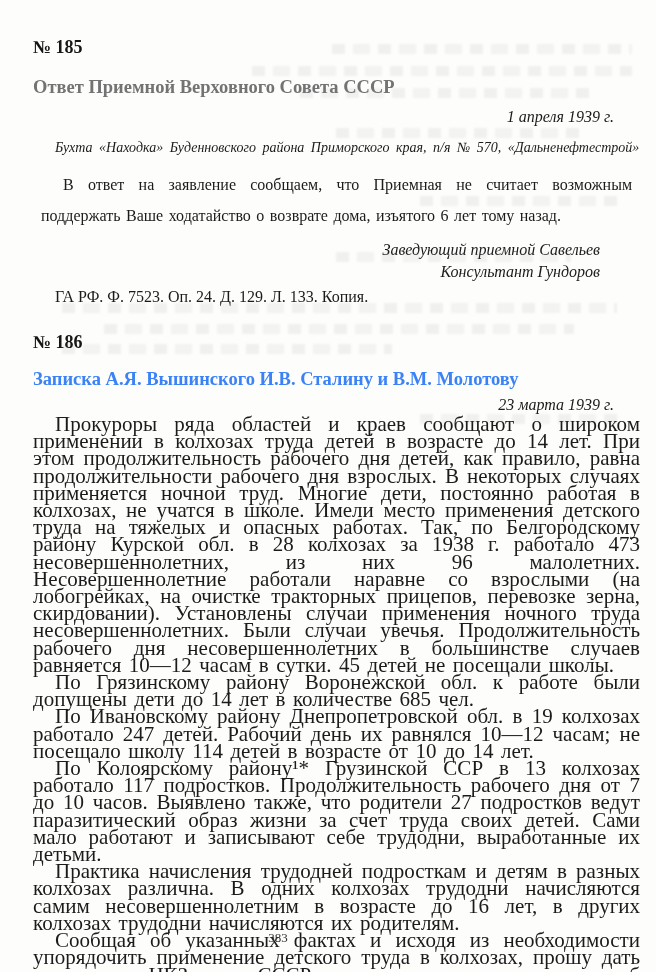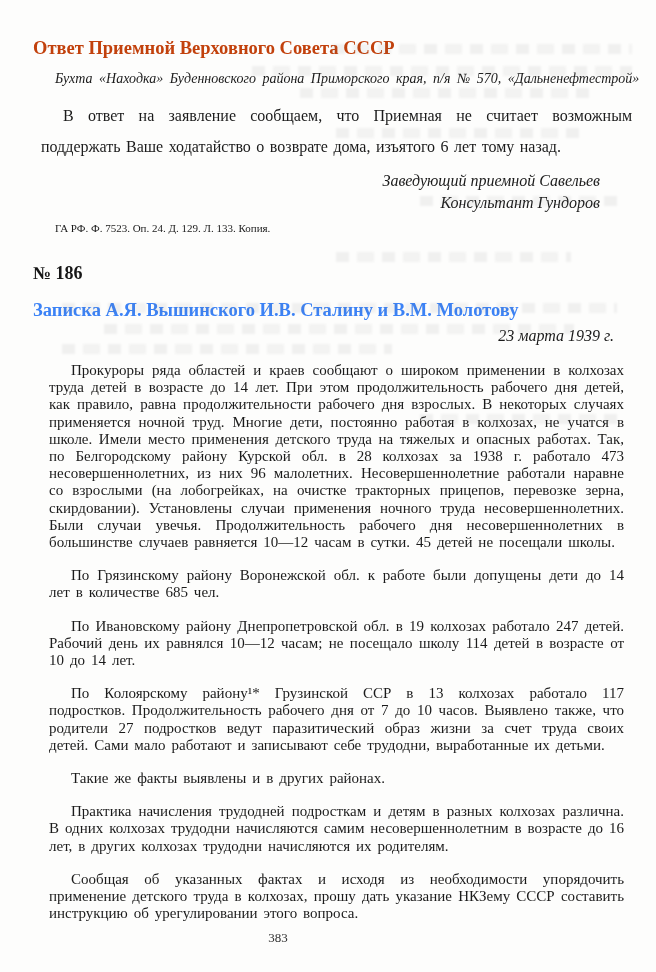--- a/index.html
+++ b/index.html
@@ -17,53 +17,53 @@
     box-sizing: border-box;
     padding: 36px 16px 0 33px;
   }
   
   .docnum {
     font-size: 18px; font-weight: 700; line-height: 22px;
     margin: 0 0 17px 0; color: #161616;
   }
   .doctitle {
     font-size: 18.5px; font-weight: 700; line-height: 24px;
-    margin: 0 0 8px 0; color: #c2410c;
+    margin: 0 0 8px 0; color: #737373;
   }
   .date-line {
     font-style: italic; font-size: 16px; line-height: 20px;
     text-align: right; margin: 0 26px 10px 0;
   }
   .addressee {
     font-style: italic; font-size: 14px; line-height: 22px;
     text-align: justify; text-indent: 22px;
     word-spacing: 3px; margin: 0 0 10px 0;
   }
   .body185 {
     font-size: 16px; line-height: 31px; text-align: justify;
     text-indent: 22px; word-spacing: 1.5px; margin: 8px;
   }
   .sig-block {
     font-style: italic; font-size: 16px; line-height: 22px;
     text-align: right; margin: 0 40px 4px 0;
   }
   .archive-ref {
-    font-size: 11px; line-height: 20px; text-indent: 22px;
+    font-size: 16px; line-height: 20px; text-indent: 22px;
     margin: 0 0 24px 0;
   }
   
   .docnum2 { margin-bottom: 13px; }
   .doctitle2 {
     font-size: 18.5px; font-weight: 700; line-height: 27px;
     margin: 0 0 2px 0; color: #3b82f6;
   }
   .date-line2 { margin-bottom: 1px; }
   .body186 p {
-    font-size: 15px; line-height: 17.2px; text-align: justify;
-    text-indent: 22px; word-spacing: 2.2px; margin: 16px;
+    font-size: 21px; line-height: 17.2px; text-align: justify;
+    text-indent: 22px; word-spacing: 2.2px; margin: 0;
   }
   
   .pagenum {
     position: absolute; left: 0; top: 930px; width: 556px;
     text-align: center; font-size: 13px; color: #2e2e2e;
   }
   
   .ghost {
     position: absolute; height: 10px;
     filter: blur(1.3px); opacity: .45; pointer-events: none;
@@ -92,23 +92,25 @@
   <div class="ghost g3"></div>
   <div class="ghost g4"></div>
   <div class="ghost g5"></div>
   <div class="ghost g6"></div>
   <div class="ghost g7"></div>
   <div class="ghost g8"></div>
   <div class="ghost g9"></div>
   <div class="ghost g10"></div>
 
   <section>
+    <h2 class="docnum">№ 185</h2>
 
     <h1 class="doctitle">Ответ Приемной Верховного Совета СССР</h1>
 
+    <div class="date-line">1 апреля 1939 г.</div>
 
     <p class="addressee">Бухта «Находка» Буденновского района Приморского края, п/я № 570, «Дальненефтестрой»</p>
 
     <p class="body185">В ответ на заявление сообщаем, что Приемная не считает возможным поддержать Ваше ходатайство о возврате дома, изъятого 6 лет тому назад.</p>
 
     <div class="sig-block">
       <div>Заведующий приемной Савельев</div>
       <div>Консультант Гундоров</div>
     </div>
 
@@ -122,20 +124,19 @@
       <span>Записка А.Я. Вышинского И.В. Сталину и В.М. Молотову</span><br>
     </h1>
 
     <div class="date-line date-line2">23 марта 1939 г.</div>
 
     <div class="body186">
       <p>Прокуроры ряда областей и краев сообщают о широком применении в колхозах труда детей в возрасте до 14 лет. При этом продолжительность рабочего дня детей, как правило, равна продолжительности рабочего дня взрослых. В некоторых случаях применяется ночной труд. Многие дети, постоянно работая в колхозах, не учатся в школе. Имели место применения детского труда на тяжелых и опасных работах. Так, по Белгородскому району Курской обл. в 28 колхозах за 1938 г. работало 473 несовершеннолетних, из них 96 малолетних. Несовершеннолетние работали наравне со взрослыми (на лобогрейках, на очистке тракторных прицепов, перевозке зерна, скирдовании). Установлены случаи применения ночного труда несовершеннолетних. Были случаи увечья. Продолжительность рабочего дня несовершеннолетних в большинстве случаев равняется 10—12 часам в сутки. 45 детей не посещали школы.</p>
       <p>По Грязинскому району Воронежской обл. к работе были допущены дети до 14 лет в количестве 685 чел.</p>
       <p>По Ивановскому району Днепропетровской обл. в 19 колхозах работало 247 детей. Рабочий день их равнялся 10—12 часам; не посещало школу 114 детей в возрасте от 10 до 14 лет.</p>
       <p>По Колоярскому району¹* Грузинской ССР в 13 колхозах работало 117 подростков. Продолжительность рабочего дня от 7 до 10 часов. Выявлено также, что родители 27 подростков ведут паразитический образ жизни за счет труда своих детей. Сами мало работают и записывают себе трудодни, выработанные их детьми.</p>
-      <p>Такие же факты выявлены и в других районах.</p>
       <p>Практика начисления трудодней подросткам и детям в разных колхозах различна. В одних колхозах трудодни начисляются самим несовершеннолетним в возрасте до 16 лет, в других колхозах трудодни начисляются их родителям.</p>
       <p>Сообщая об указанных фактах и исходя из необходимости упорядочить применение детского труда в колхозах, прошу дать указание НКЗему СССР составить инструкцию об урегулировании этого вопроса.</p>
     </div>
   </section>
 
   <div class="pagenum">383</div>
 </div>
 
 </body></html>

